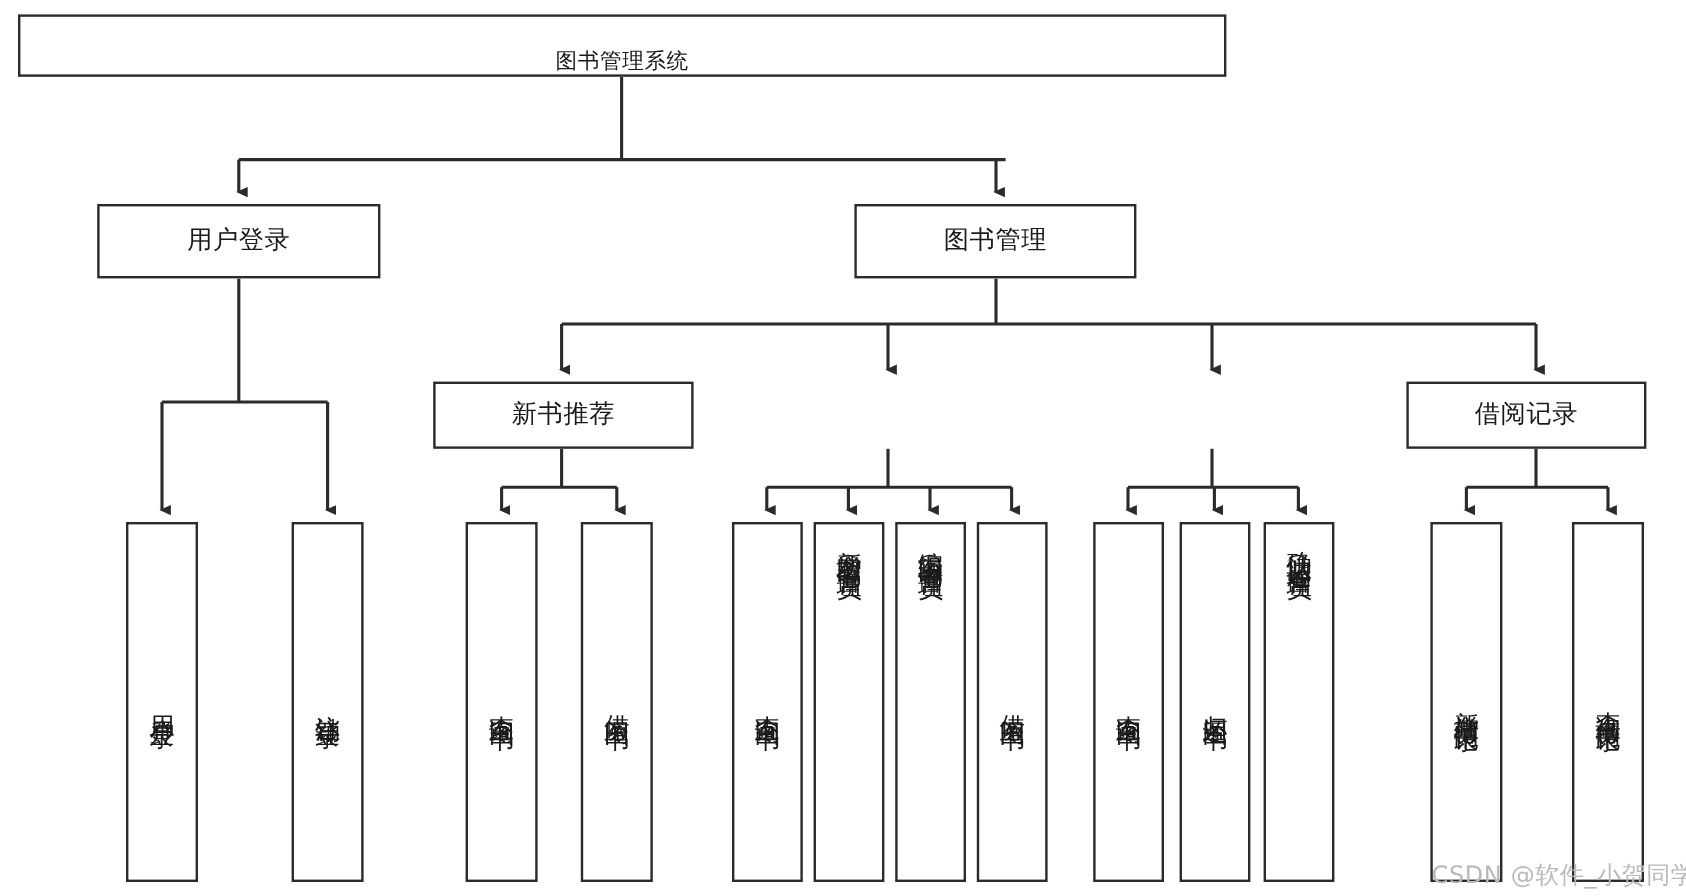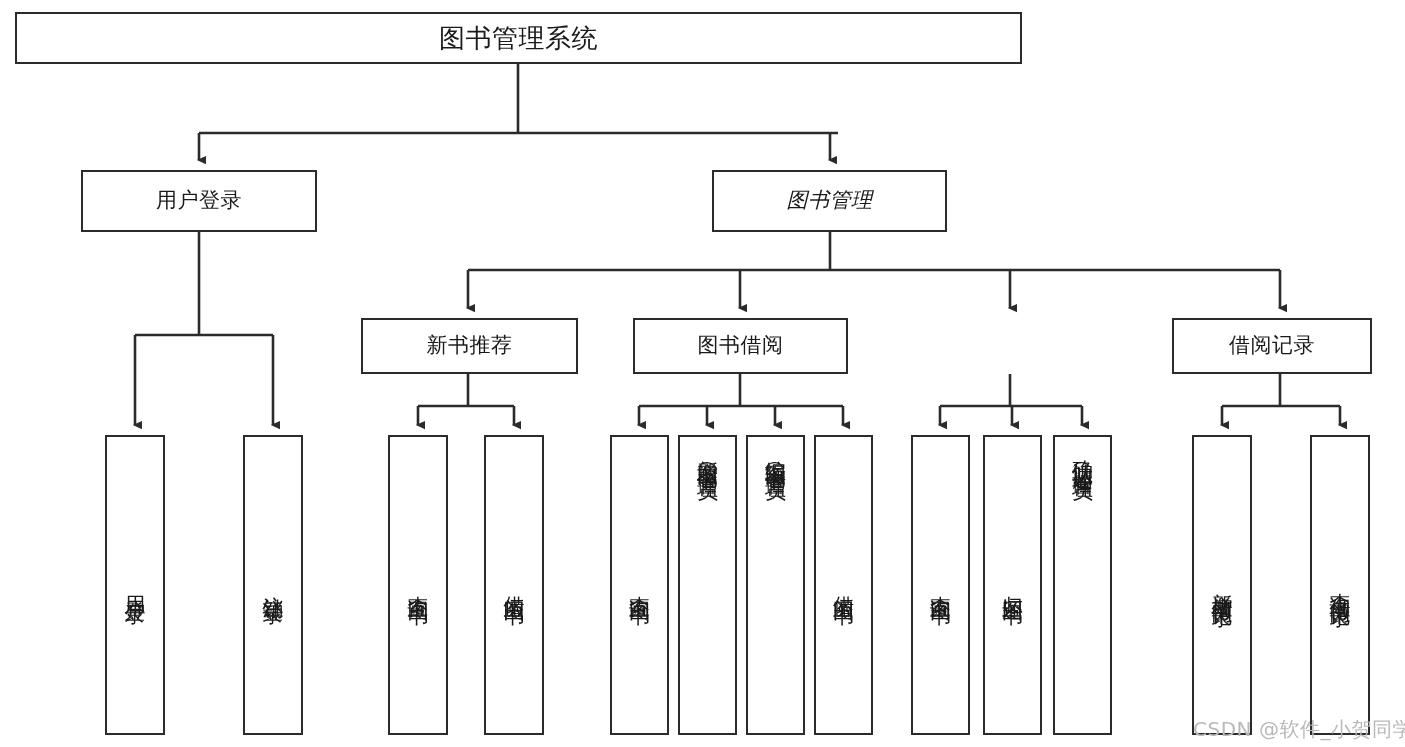--- a/index.html
+++ b/index.html
@@ -33,21 +33,22 @@
     align-items: center;
     justify-content: center;
     color: #1a1a1a;
   }
   .node-h {
     font-size: 21px;
     letter-spacing: 0.5px;
     line-height: 1.1;
   }
   .node-root {
-    font-size: 26px;
+    font-size: 18px;
+    align-items: flex-end;
   }
   .node-v {
     writing-mode: vertical-rl;
     text-orientation: upright;
     font-size: 21px;
     letter-spacing: 3px;
     line-height: 1.05;
     padding: 6px 0;
     justify-content: flex-start;
     align-items: center;
@@ -120,29 +121,26 @@
     </g>
   </svg>
 
   <div class="node node-h node-root" style="left:15px; top:12px; width:1007px; height:52px;">
     <span>图书管理系统</span>
   </div>
 
   <div class="node node-h" style="left:81px; top:170px; width:236px; height:62px;">
     <span>用户登录</span>
   </div>
-  <div class="node node-h" style="left:712px; top:170px; width:235px; height:62px;font-style:italic;">
+  <div class="node node-h" style="left:712px; top:170px; width:235px; height:62px;">
     <span>图书管理</span>
   </div>
 
   <div class="node node-h" style="left:361px; top:318px; width:217px; height:56px;text-align:center;">
     <span>新书推荐</span>
-  </div>
-  <div class="node node-h" style="left:633px; top:318px; width:215px; height:56px;">
-    <span>图书借阅</span>
   </div>
   <div class="node node-h" style="left:1172px; top:318px; width:200px; height:56px;">
     <span>借阅记录</span>
   </div>
 
   <div class="node node-v leaf-mid" style="left:105px; top:435px; width:60px; height:300px;">
     <span>用户登录</span>
   </div>
   <div class="node node-v leaf-mid" style="left:243px; top:435px; width:60px; height:300px;">
     <span>注销登录</span>

